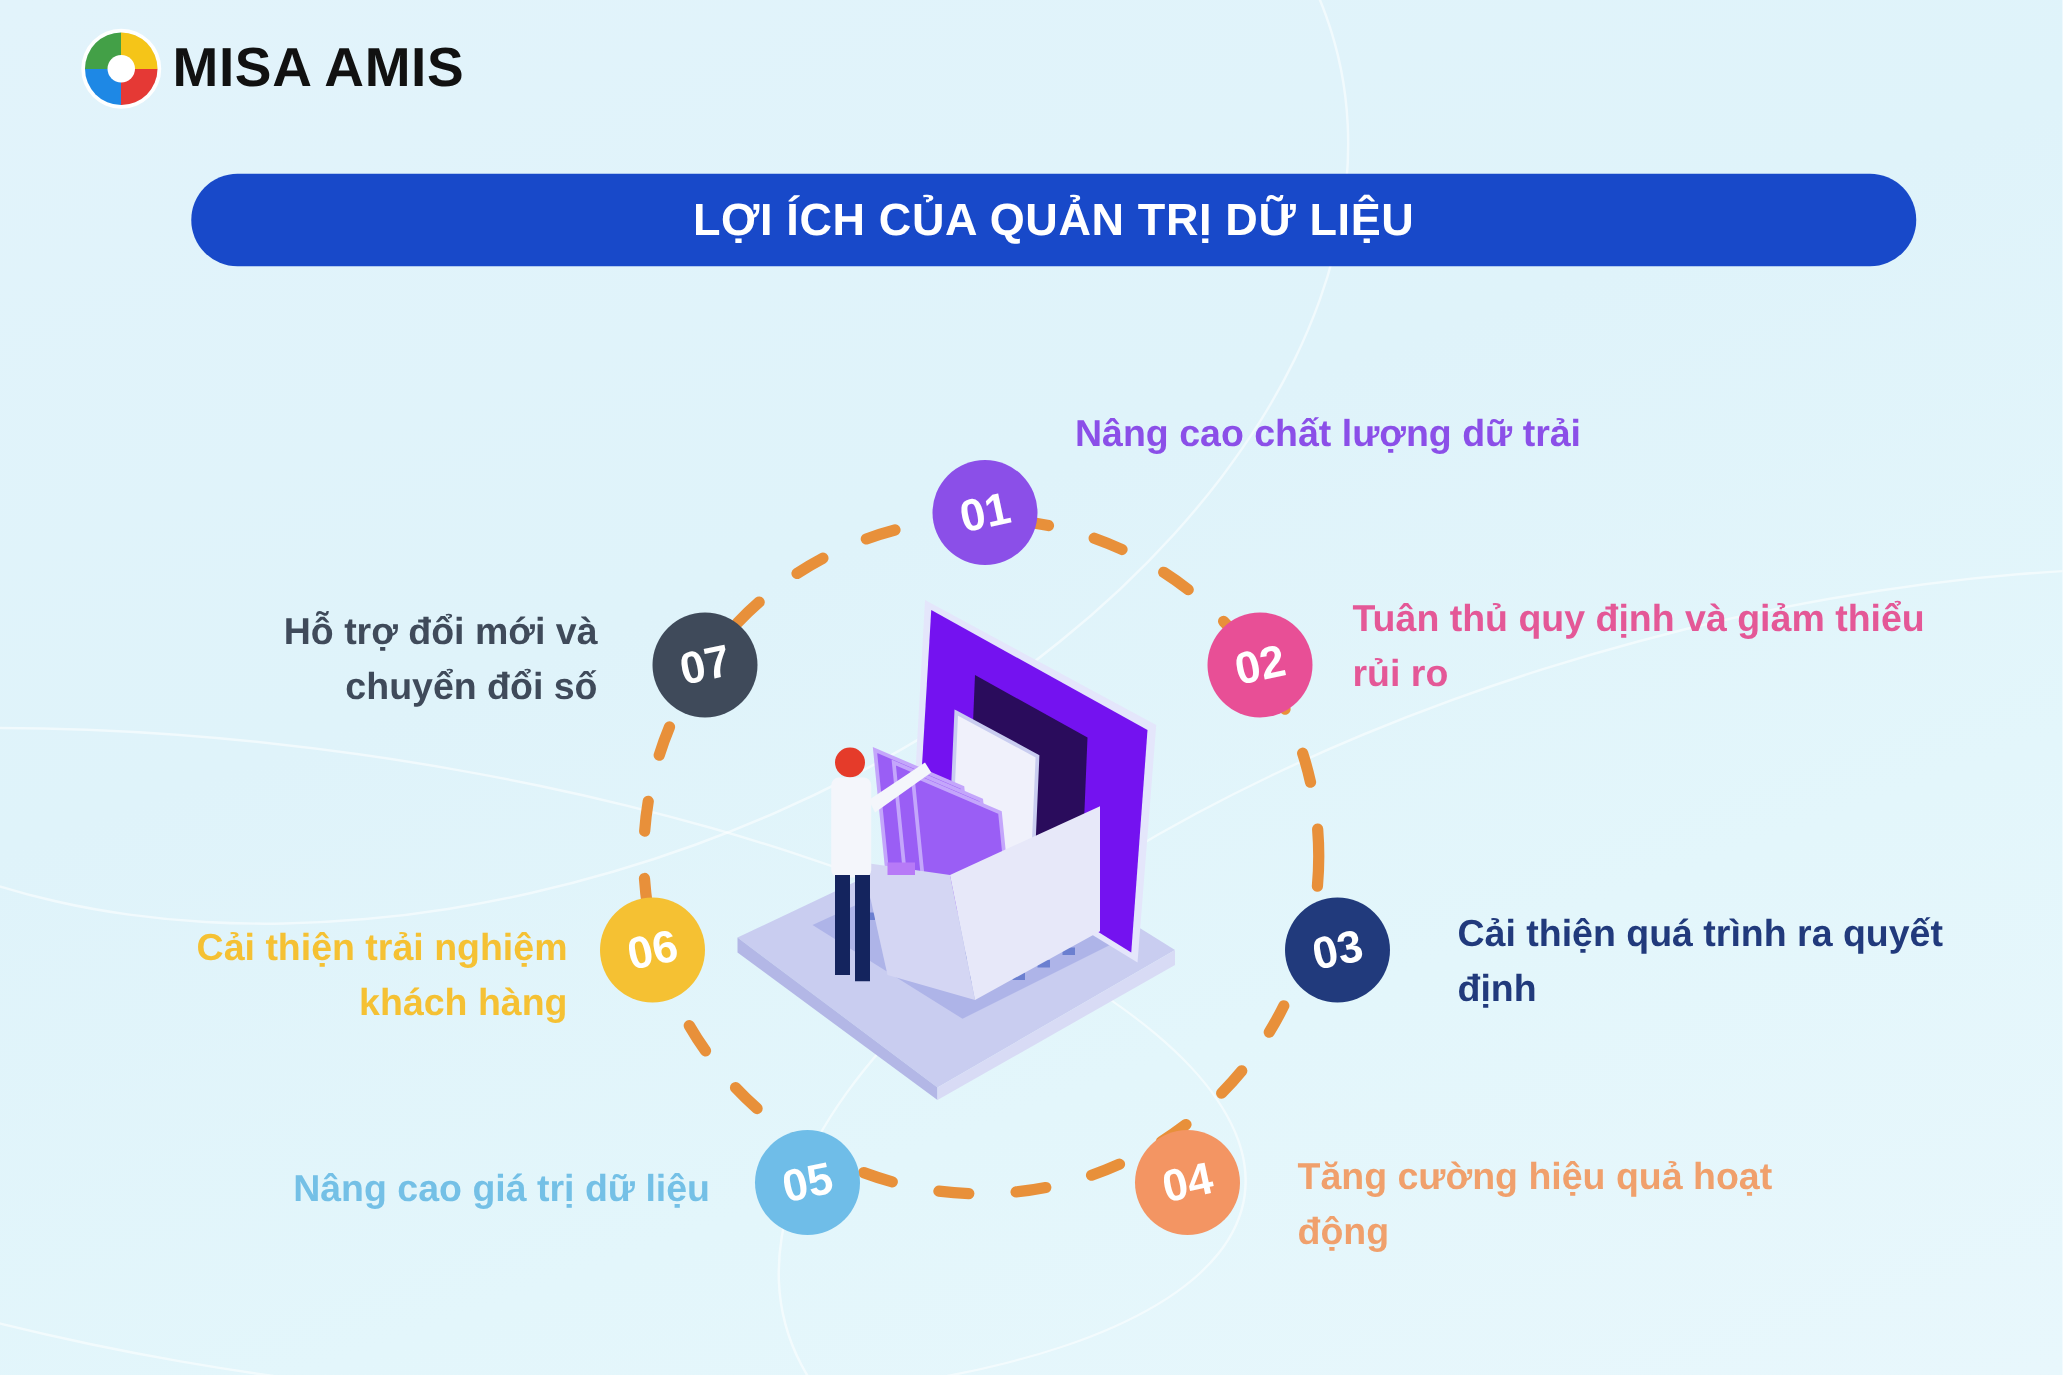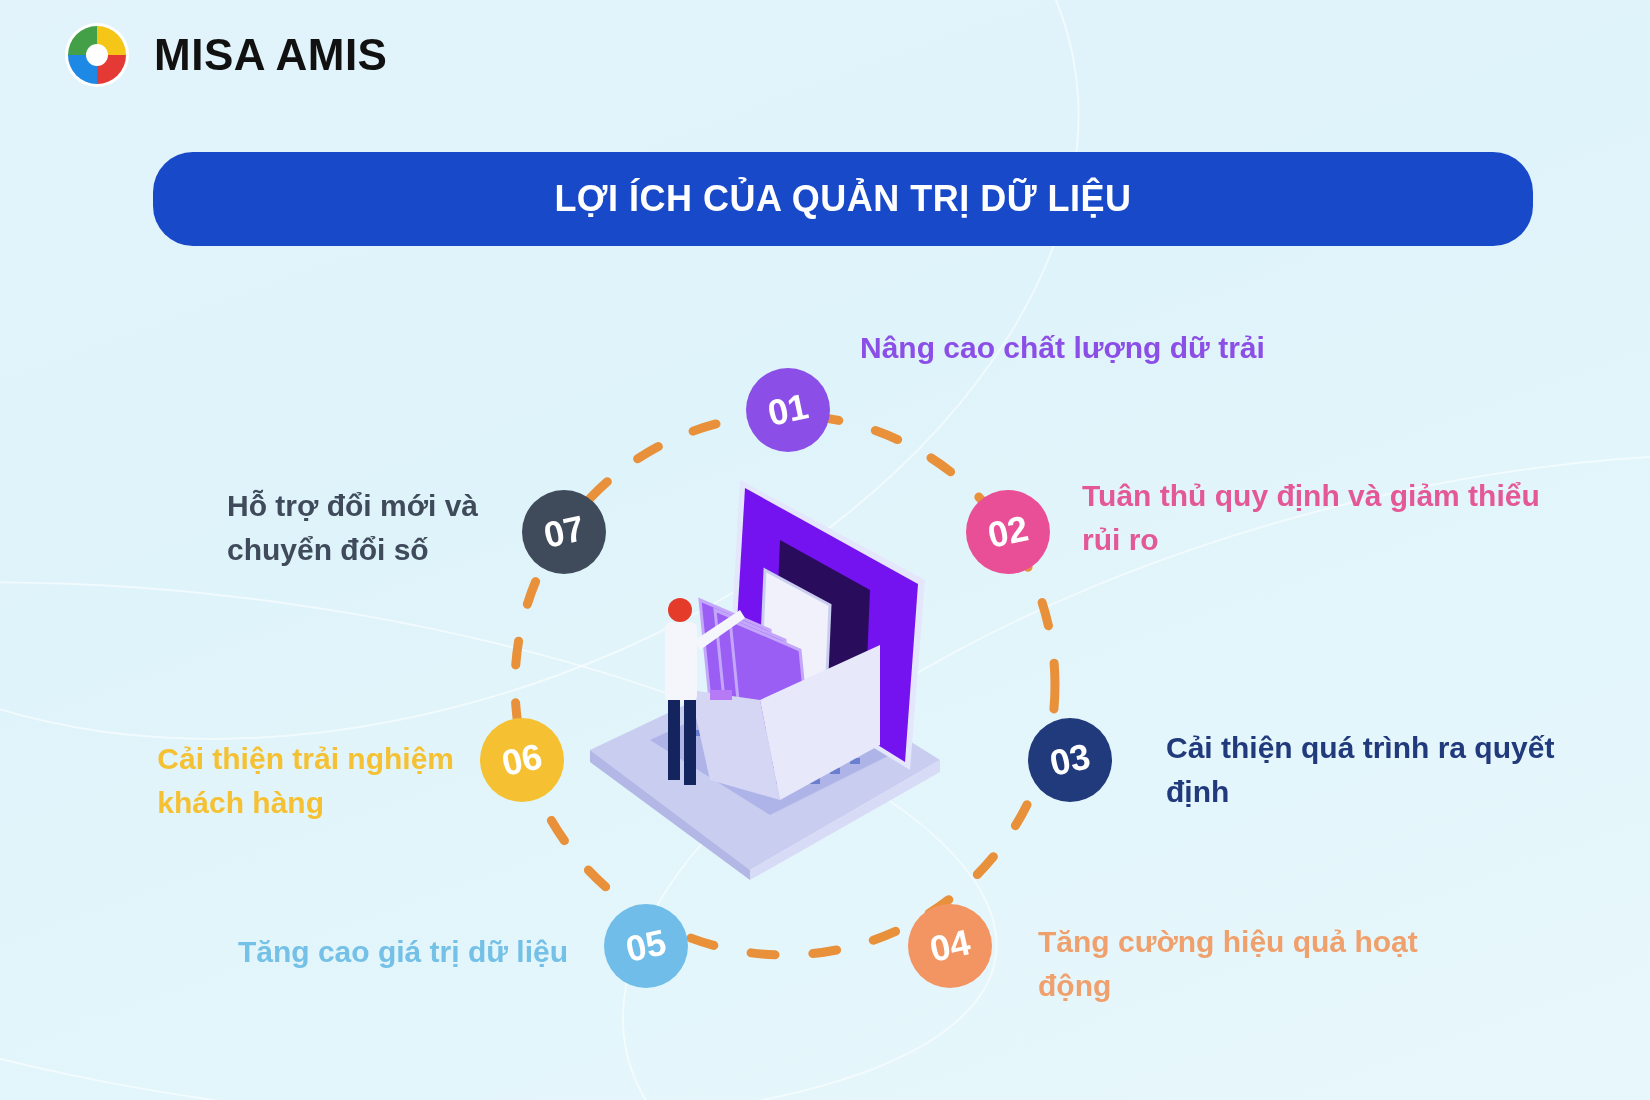--- a/index.html
+++ b/index.html
@@ -1,35 +1,35 @@
 <!DOCTYPE html>
 <html><head>
 <meta charset="utf-8">
 <style>
   html,body{margin:0;padding:0;}
   body{width:1650px;height:1100px;overflow:hidden;position:relative;
     font-family:"DejaVu Sans","Liberation Sans",sans-serif;
     background:linear-gradient(160deg,#e2f3fb 0%,#dff3fa 40%,#e3f6fb 70%,#e8f7fc 100%);}
   .streak{position:absolute;border-radius:50%;border:2px solid rgba(255,255,255,.55);pointer-events:none;}
-  .logo{position:absolute;left:28px;top:26px;display:flex;align-items:center;gap:28px;padding-left:40px;}
+  .logo{position:absolute;left:28px;top:26px;display:flex;align-items:center;gap:12px;padding-left:40px;}
   .logo-mark{width:58px;height:58px;border-radius:50%;position:relative;
     background:conic-gradient(#f5c518 0deg 90deg,#e53935 90deg 180deg,#1e88e5 180deg 270deg,#43a047 270deg 360deg);
     box-shadow:0 0 0 3px #fff;}
   .logo-mark::after{content:"";position:absolute;left:18px;top:18px;width:22px;height:22px;border-radius:50%;background:#fff;}
   .logo-text{font-family:"Liberation Sans",sans-serif;font-weight:700;font-size:44px;letter-spacing:0.5px;color:#111;}
-  .banner{position:absolute;left:153px;top:152px;width:1380px;height:94px;border-radius:40px;
+  .banner{position:absolute;left:153px;top:139px;width:1380px;height:74px;border-radius:40px;
     background:#1849c9;display:flex;align-items:center;justify-content:center;}
   .banner-title{color:#fff;font-family:"Liberation Sans",sans-serif;font-weight:700;font-size:36px;letter-spacing:0.5px;}
   svg.ring{position:absolute;left:0;top:0;}
   .badge{position:absolute;width:84px;height:84px;border-radius:50%;display:flex;align-items:center;justify-content:center;
     color:#fff;font-family:"Liberation Sans",sans-serif;font-weight:700;font-size:36px;}
   .badge span{transform:rotate(-12deg);display:inline-block;}
   .label{position:absolute;font-family:"Liberation Sans",sans-serif;font-weight:700;font-size:30px;line-height:44px;}
   .right{text-align:left;}
-  .left{text-align:left;}
+  .left{text-align:right;}
   .illus{position:absolute;left:580px;top:480px;width:420px;height:420px;}
 </style>
 </head>
 <body>
 
 <div class="streak" style="left:-300px;top:-200px;width:1400px;height:900px;transform:rotate(-20deg);"></div>
 <div class="streak" style="left:600px;top:500px;width:1600px;height:700px;transform:rotate(-15deg);"></div>
 <div class="streak" style="left:-500px;top:600px;width:1500px;height:500px;transform:rotate(8deg);"></div>
 
 <div class="logo">
@@ -121,21 +121,21 @@
 </div>
 <div class="label right" style="left:1166px;top:726px;color:#213a7c;">
   <div>Cải thiện quá trình ra quyết</div>
   <div>định</div>
 </div>
 <div class="label right" style="left:1038px;top:920px;color:#f0a06c;">
   <div>Tăng cường hiệu quả hoạt</div>
   <div>động</div>
 </div>
 <div class="label left" style="right:1082px;top:930px;color:#74c0e6;">
-  <div>Tăng cao giá trị dữ liệu</div>
+  <div>Nâng cao giá trị dữ liệu</div>
 </div>
 <div class="label left" style="right:1196px;top:724px;color:#f5c133;margin-top:13px;">
   <div>Cải thiện trải nghiệm</div>
   <div>khách hàng</div>
 </div>
 <div class="label left" style="right:1172px;top:484px;color:#3f4a5a;">
   <div>Hỗ trợ đổi mới và</div>
   <div>chuyển đổi số</div>
 </div>
 

